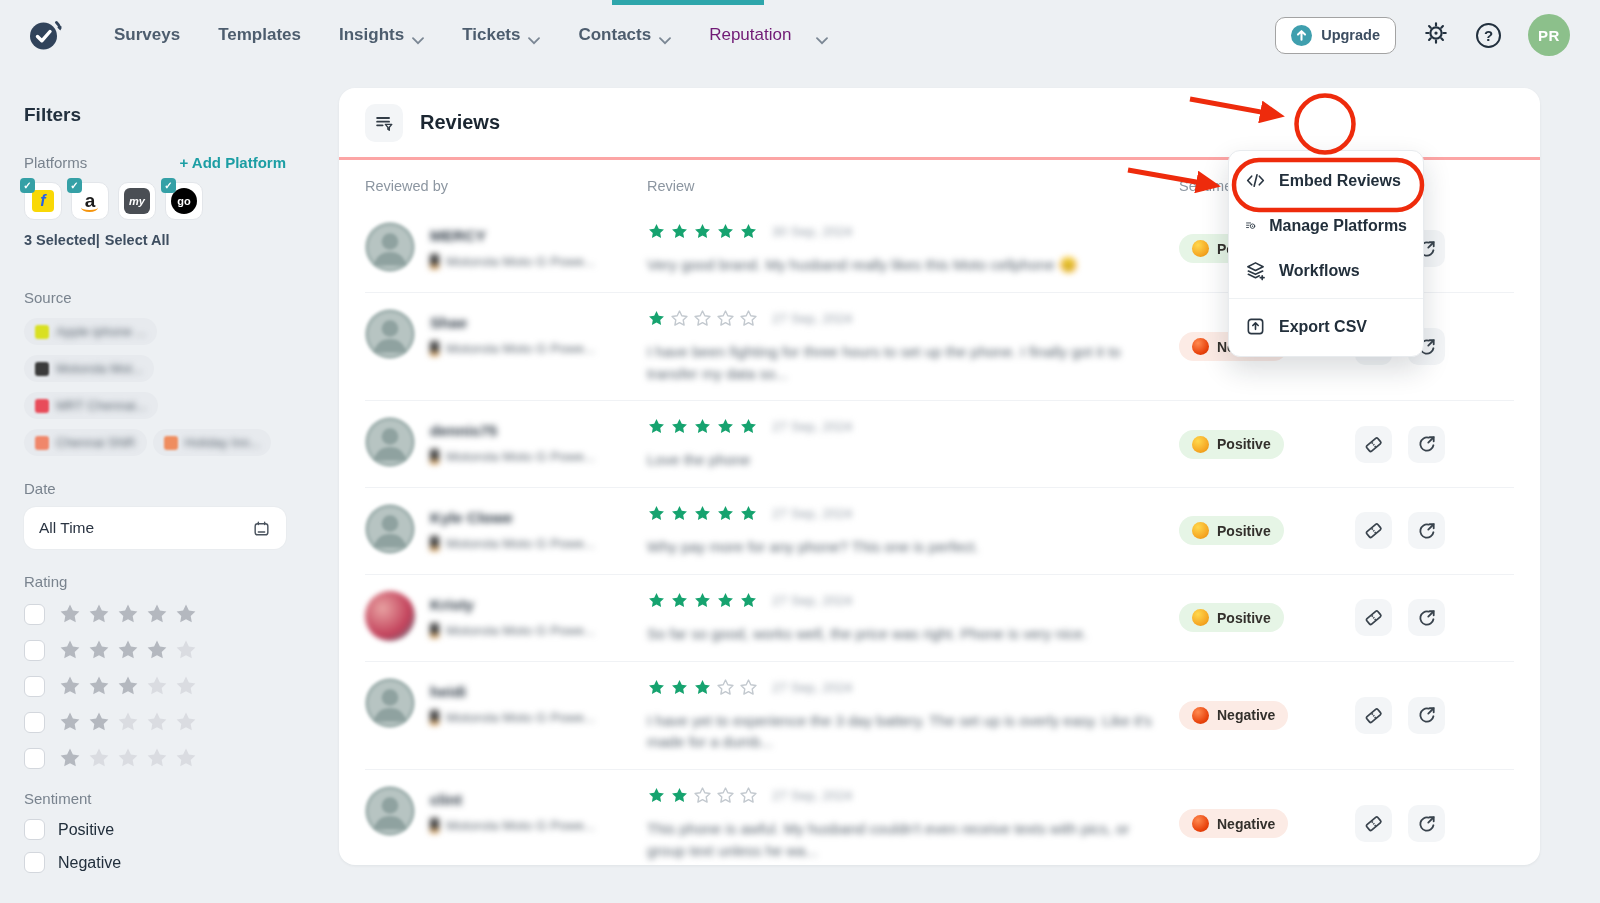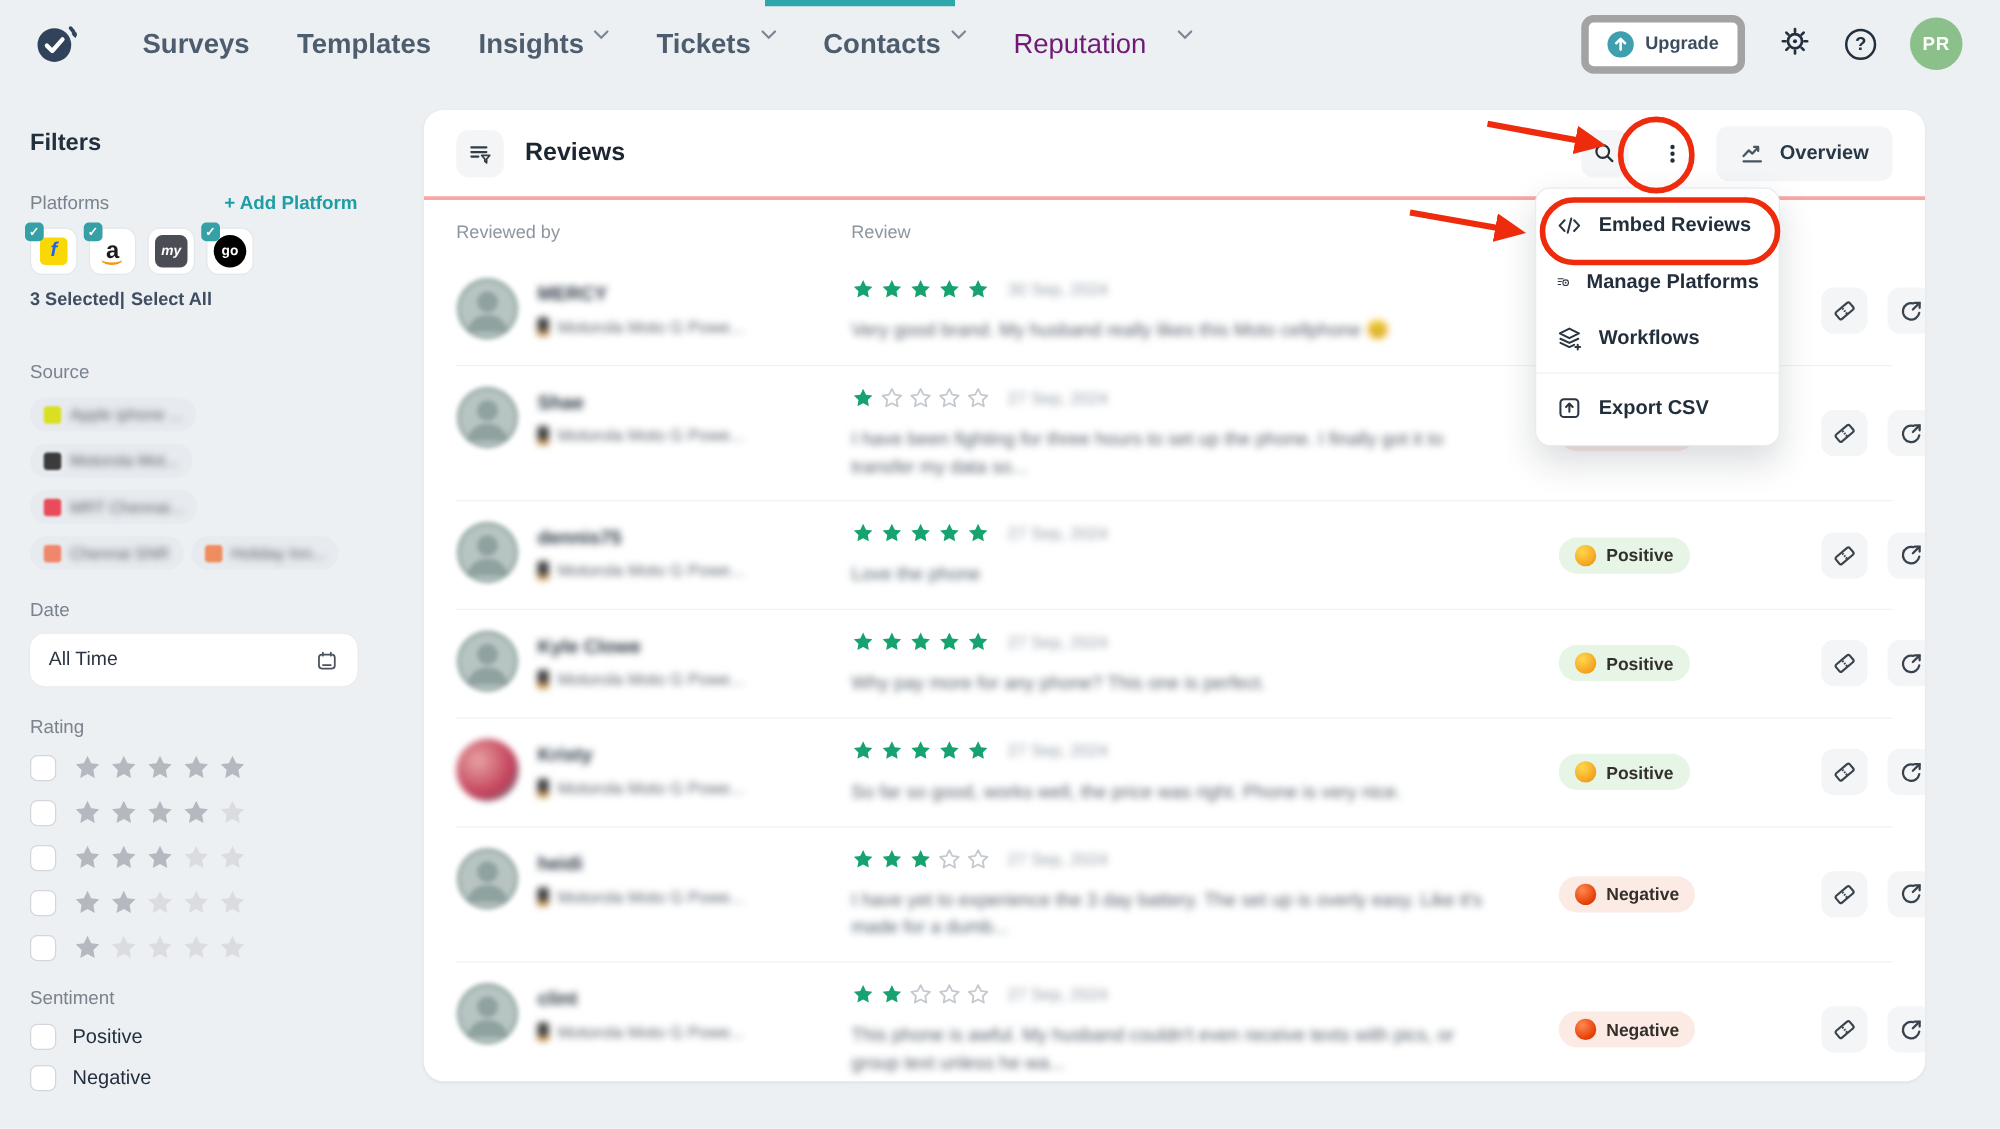--- a/index.html
+++ b/index.html
@@ -6,27 +6,27 @@
   html,body { width:1600px; height:903px; }
   body { background:#edf0f3; font-family:"Liberation Sans",sans-serif; color:#2a3442;
          overflow:hidden; position:relative; }
   .ctr { display:flex; align-items:center; justify-content:center; }
 
   
   .topnav { position:absolute; top:0; left:0; width:100%; height:70px;
             display:flex; align-items:center; padding:0 30px 0 26px; }
   .logo { width:38px; height:38px; }
   .nav-items { display:flex; gap:38px; margin-left:50px; align-items:center; }
-  .nav-item { display:flex; gap:8px; align-items:flex-start; font-size:22px; font-weight:600;
+  .nav-item { display:flex; gap:8px; align-items:flex-end; font-size:17px; font-weight:600;
               color:#4d5d6e; cursor:pointer; white-space:nowrap; }
   .nav-item .chev { margin-top:2px; color:#7b8794; }
   .nav-item.active { color:#701a75; font-weight:400;gap:25px; }
   .active-bar { position:absolute; top:0; left:612px; width:152px; height:5px; background:#2ea6ab; }
   .nav-right { margin-left:auto; display:flex; align-items:center; gap:27px; }
-  .upgrade-btn { display:flex; gap:9px; align-items:center; background:#fff; border:6px solid #a3a3a3;
+  .upgrade-btn { display:flex; gap:9px; align-items:center; background:#fff; border:1px solid #a3a3a3;
                  border-radius:10px; padding:7px 15px; font-weight:700; font-size:14.5px; color:#3c4d60; }
   .upgrade-ico { width:21px; height:21px; border-radius:50%; background:#3f9fae; }
   .help-icon { width:25px; height:25px; border:2.2px solid #22303e; border-radius:50%;
                font-weight:700; font-size:15px; color:#22303e; }
   .avatar { width:42px; height:42px; border-radius:50%; background:#8cc08b; color:#fff;
             font-weight:700; font-size:15px; letter-spacing:.5px; }
 
   
   .sidebar { position:absolute; left:24px; top:104px; width:262px; }
   .sb-title { font-size:19px; font-weight:700; color:#22303e; margin-bottom:28px; }
@@ -76,21 +76,21 @@
                border-bottom:3px solid #fca5a5; }
   .head-ico-btn { width:38px; height:38px; border-radius:10px; background:#f3f5f7; cursor:pointer; }
   .card-title { font-size:20px; font-weight:700; margin-left:17px; color:#1b2631; }
   .head-right { margin-left:auto; display:flex; align-items:center; gap:16px; }
   .icon-btn { width:38px; height:38px; border-radius:10px; cursor:pointer; }
   .icon-btn.gray { background:#f3f5f7; }
   .overview-btn { height:44px; border-radius:10px; background:#f3f5f7; display:flex; align-items:center;
                   gap:11px; padding:0 19px; font-size:16px; font-weight:600; color:#2a3744; cursor:pointer; }
 
   .table { padding:0 26px; }
-  .tgrid { display:grid; grid-template-columns:282px 532px 176px 1fr;gap:34px; }
+  .tgrid { display:grid; grid-template-columns:282px 532px 176px 1fr; }
   .thead { padding:18px 0 12px; color:#8c96a1; font-size:14.5px; }
   .trow { padding:16px 0; align-items:flex-start; }
   .trow + .trow { border-top:1px solid #f0f2f5; }
   .cell-who { display:flex; gap:15px; }
   .avatar-ph { width:50px; height:50px; border-radius:50%; background:#b7c4c2; overflow:hidden;
                filter:blur(1.5px); flex:none; }
   .avatar-ph.photo { background:radial-gradient(circle at 35% 35%, #e8a2a2, #c2405a 60%, #3f8f96); filter:blur(2.5px); }
   .r-name { font-size:15.5px; font-weight:700; color:#2b3743; filter:blur(3px); margin-top:5px; }
   .r-product { display:flex; gap:7px; align-items:center; margin-top:9px; filter:blur(3px);
                color:#5d6771; font-size:13.5px; }
@@ -376,43 +376,20 @@
 
 <div class="card">
   <div class="card-head">
     <span class="head-ico-btn ctr">
       <svg width="22" height="22" viewBox="0 0 24 24" fill="none" stroke="#333d47" stroke-width="2" stroke-linecap="round" stroke-linejoin="round">
           <path d="M4.5 6.5h13M4.5 10.5h13M4.5 14.5h6"></path>
           <path d="M13.5 13.5h7l-2.7 3.1v3.3l-1.6-1.2v-2.1z" stroke-width="1.5"></path>
         </svg>
     </span>
     <span class="card-title">Reviews</span>
-    <div class="head-right">
-      <span class="icon-btn gray ctr">
-        <svg width="21" height="21" viewBox="0 0 24 24" fill="none" stroke="#252f3a" stroke-width="2" stroke-linecap="round">
-            <circle cx="10.5" cy="10.5" r="5.8"></circle>
-            <path d="M15 15l4.3 4.3"></path>
-          </svg>
-      </span>
-      <span class="icon-btn ctr">
-        <svg width="20" height="20" viewBox="0 0 24 24" fill="#252f3a">
-            <circle cx="12" cy="5.5" r="2.1"></circle>
-            <circle cx="12" cy="12" r="2.1"></circle>
-            <circle cx="12" cy="18.5" r="2.1"></circle>
-          </svg>
-      </span>
-      <span class="overview-btn">
-        <svg width="21" height="21" viewBox="0 0 22 22" fill="none" stroke="#4a555f" stroke-width="1.9" stroke-linecap="round" stroke-linejoin="round">
-            <path d="M3 13.5l4.4-4.8 3 2.7 4.6-5.2"></path>
-            <path d="M11.8 5.8h3.4v3.4"></path>
-            <path d="M3 18h14.5"></path>
-          </svg>
-        <span>Overview</span>
-      </span>
-    </div>
   </div>
 
   <div class="table">
     <div class="thead tgrid">
       <span>Reviewed by</span>
       <span>Review</span>
       <span>Sentiment</span>
       <span></span>
     </div>
     <div id="rows-wrap">

